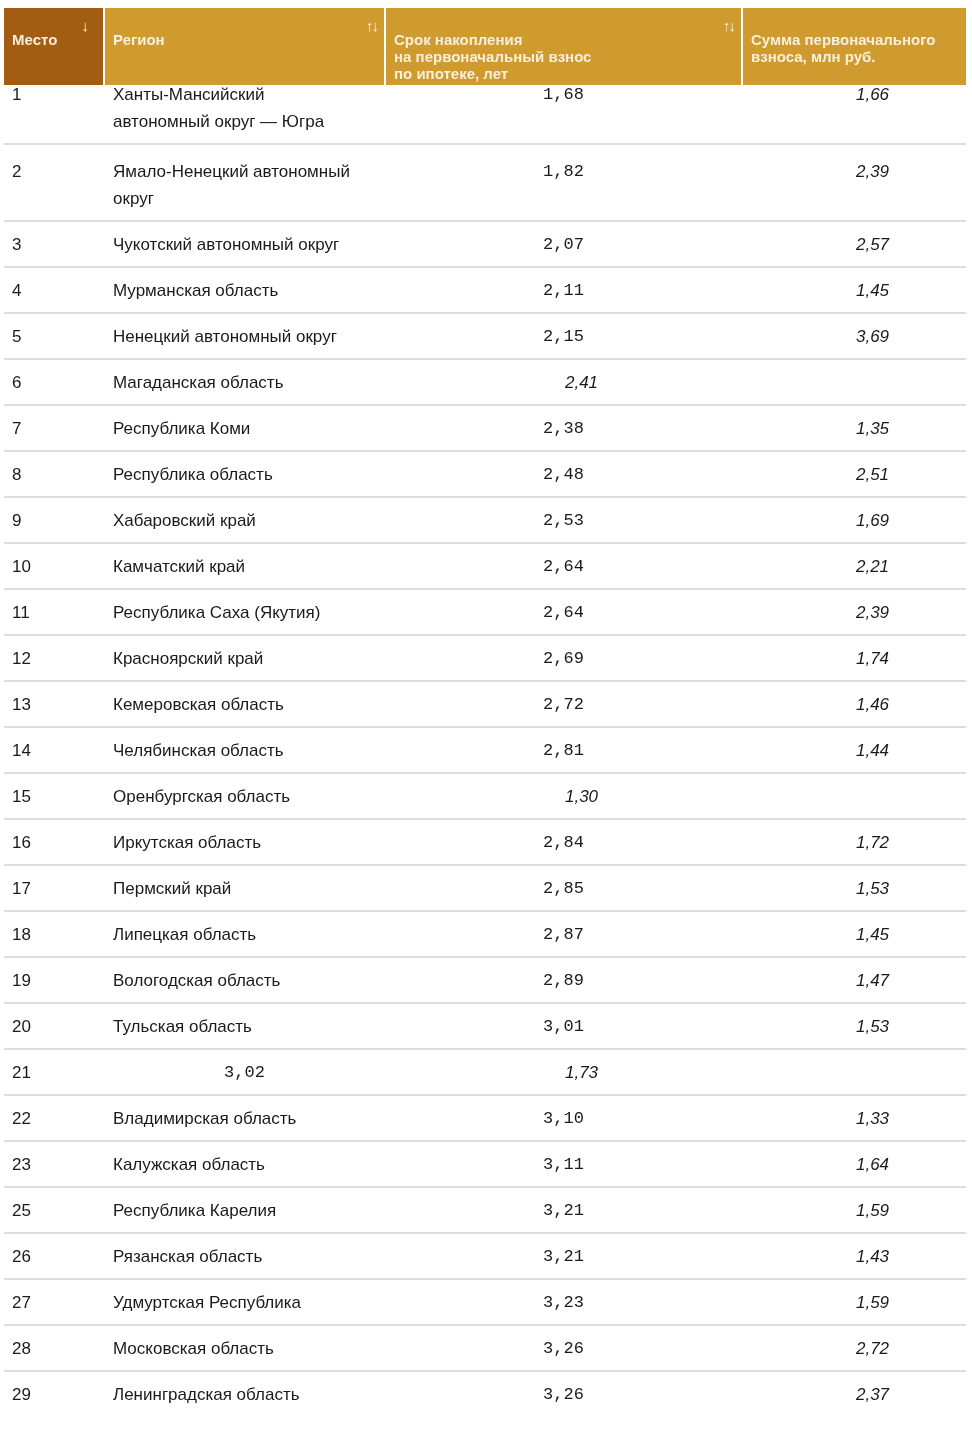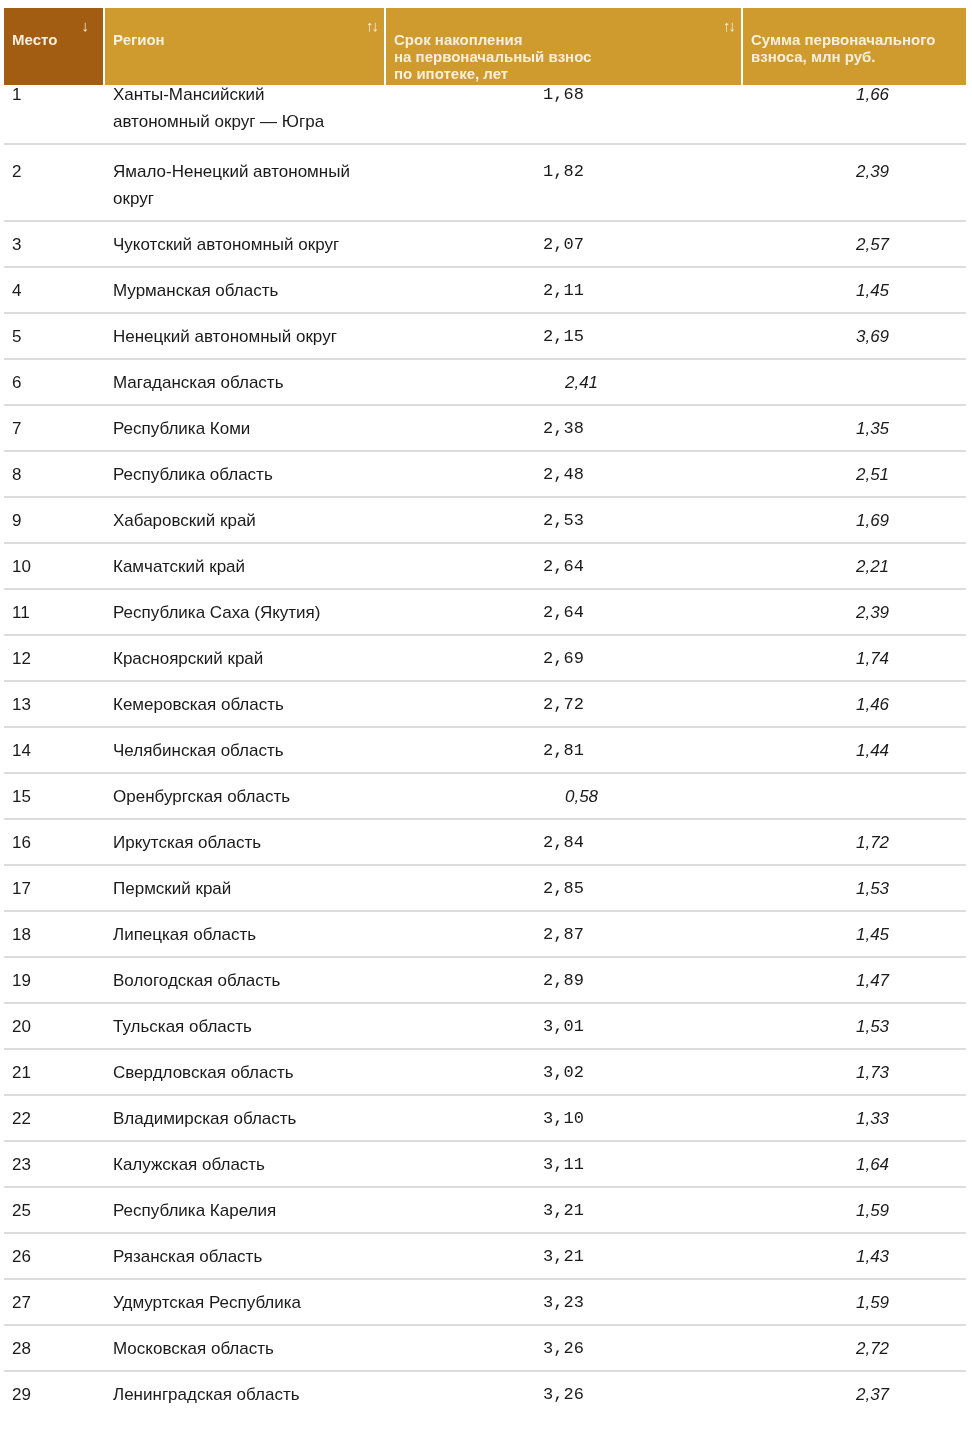--- a/index.html
+++ b/index.html
@@ -210,21 +210,21 @@
   <div class="row grid-row">
     <div class="cell cell--place">14</div>
     <div class="cell cell--region">Челябинская область</div>
     <div class="cell cell--term">2,81</div>
     <div class="cell cell--sum">1,44</div>
   </div>
 
   <div class="row grid-row">
     <div class="cell cell--place">15</div>
     <div class="cell cell--region">Оренбургская область</div>
-    <div class="cell cell--sum">0,58</div>
+    <div class="cell cell--sum">1,30</div>
   </div>
 
   <div class="row grid-row">
     <div class="cell cell--place">16</div>
     <div class="cell cell--region">Иркутская область</div>
     <div class="cell cell--term">2,84</div>
     <div class="cell cell--sum">1,72</div>
   </div>
 
   <div class="row grid-row">
@@ -250,21 +250,20 @@
 
   <div class="row grid-row">
     <div class="cell cell--place">20</div>
     <div class="cell cell--region">Тульская область</div>
     <div class="cell cell--term">3,01</div>
     <div class="cell cell--sum">1,53</div>
   </div>
 
   <div class="row grid-row">
     <div class="cell cell--place">21</div>
-    <div class="cell cell--region">Свердловская область</div>
     <div class="cell cell--term">3,02</div>
     <div class="cell cell--sum">1,73</div>
   </div>
 
   <div class="row grid-row">
     <div class="cell cell--place">22</div>
     <div class="cell cell--region">Владимирская область</div>
     <div class="cell cell--term">3,10</div>
     <div class="cell cell--sum">1,33</div>
   </div>

